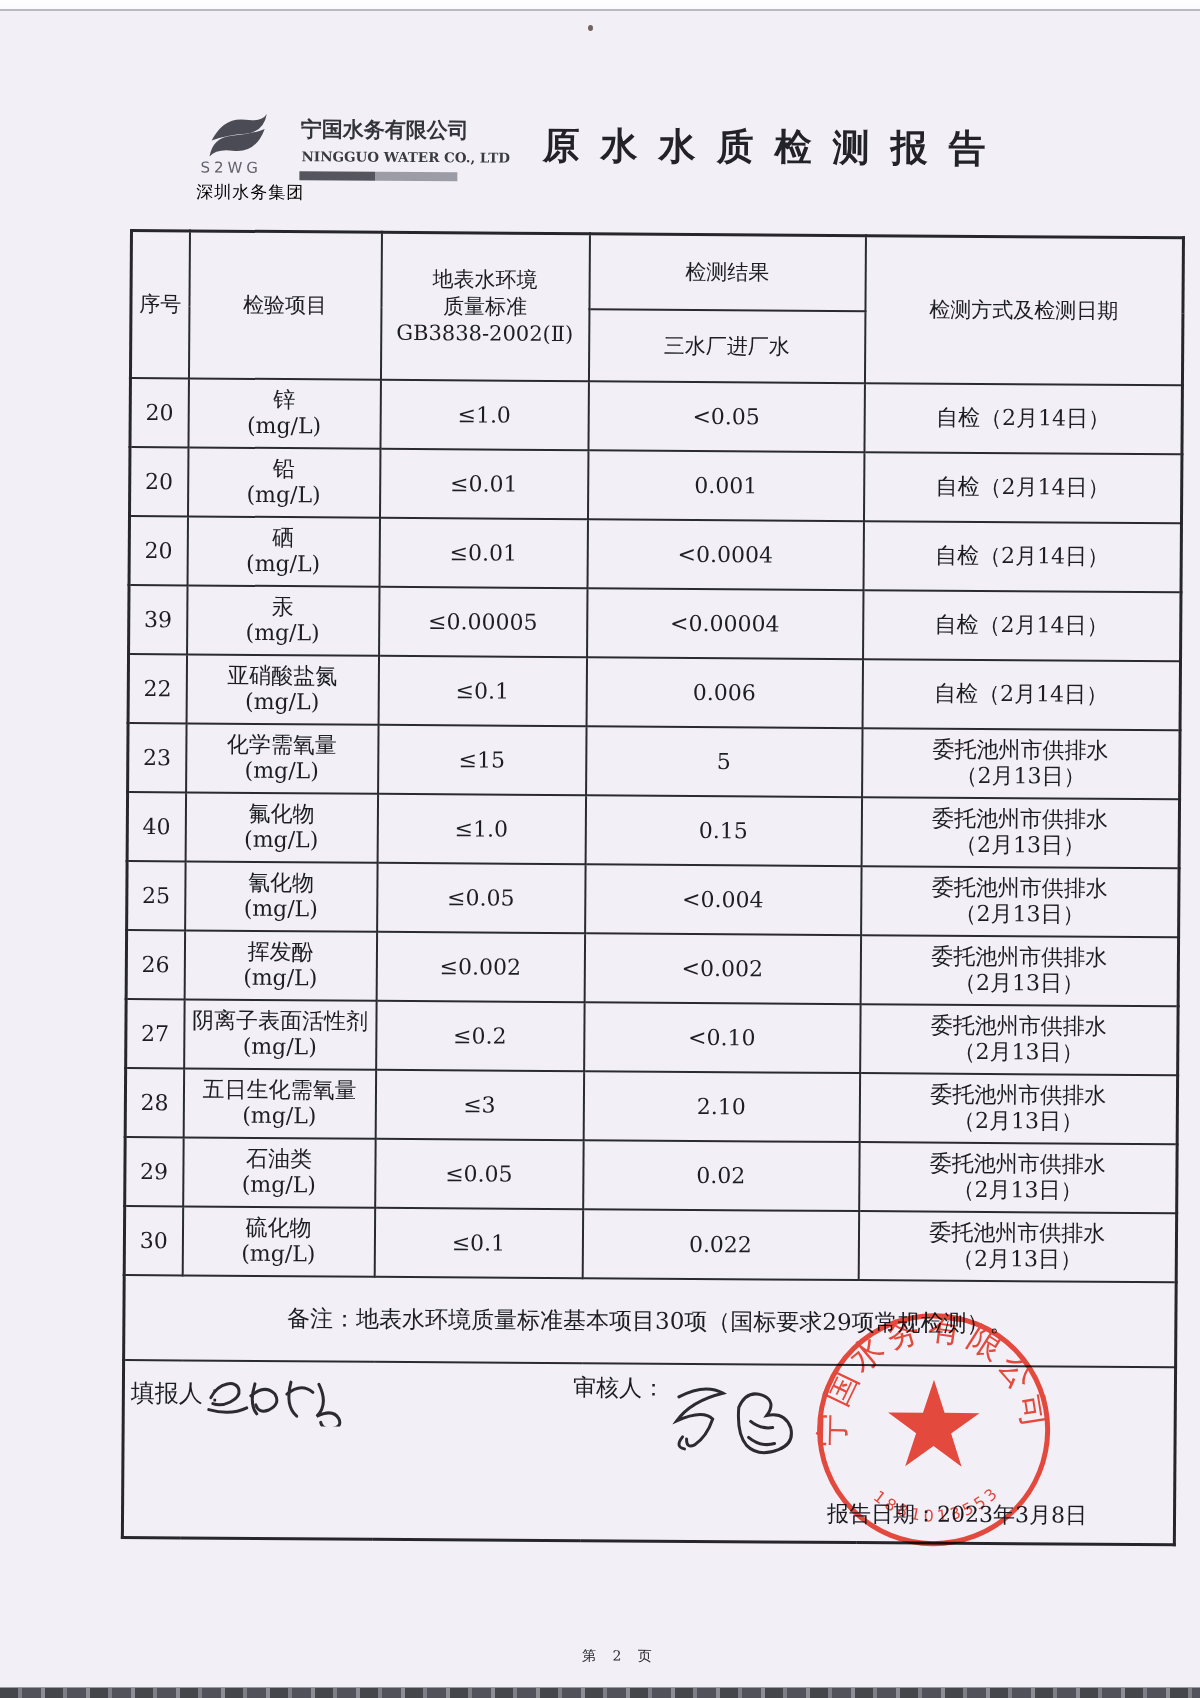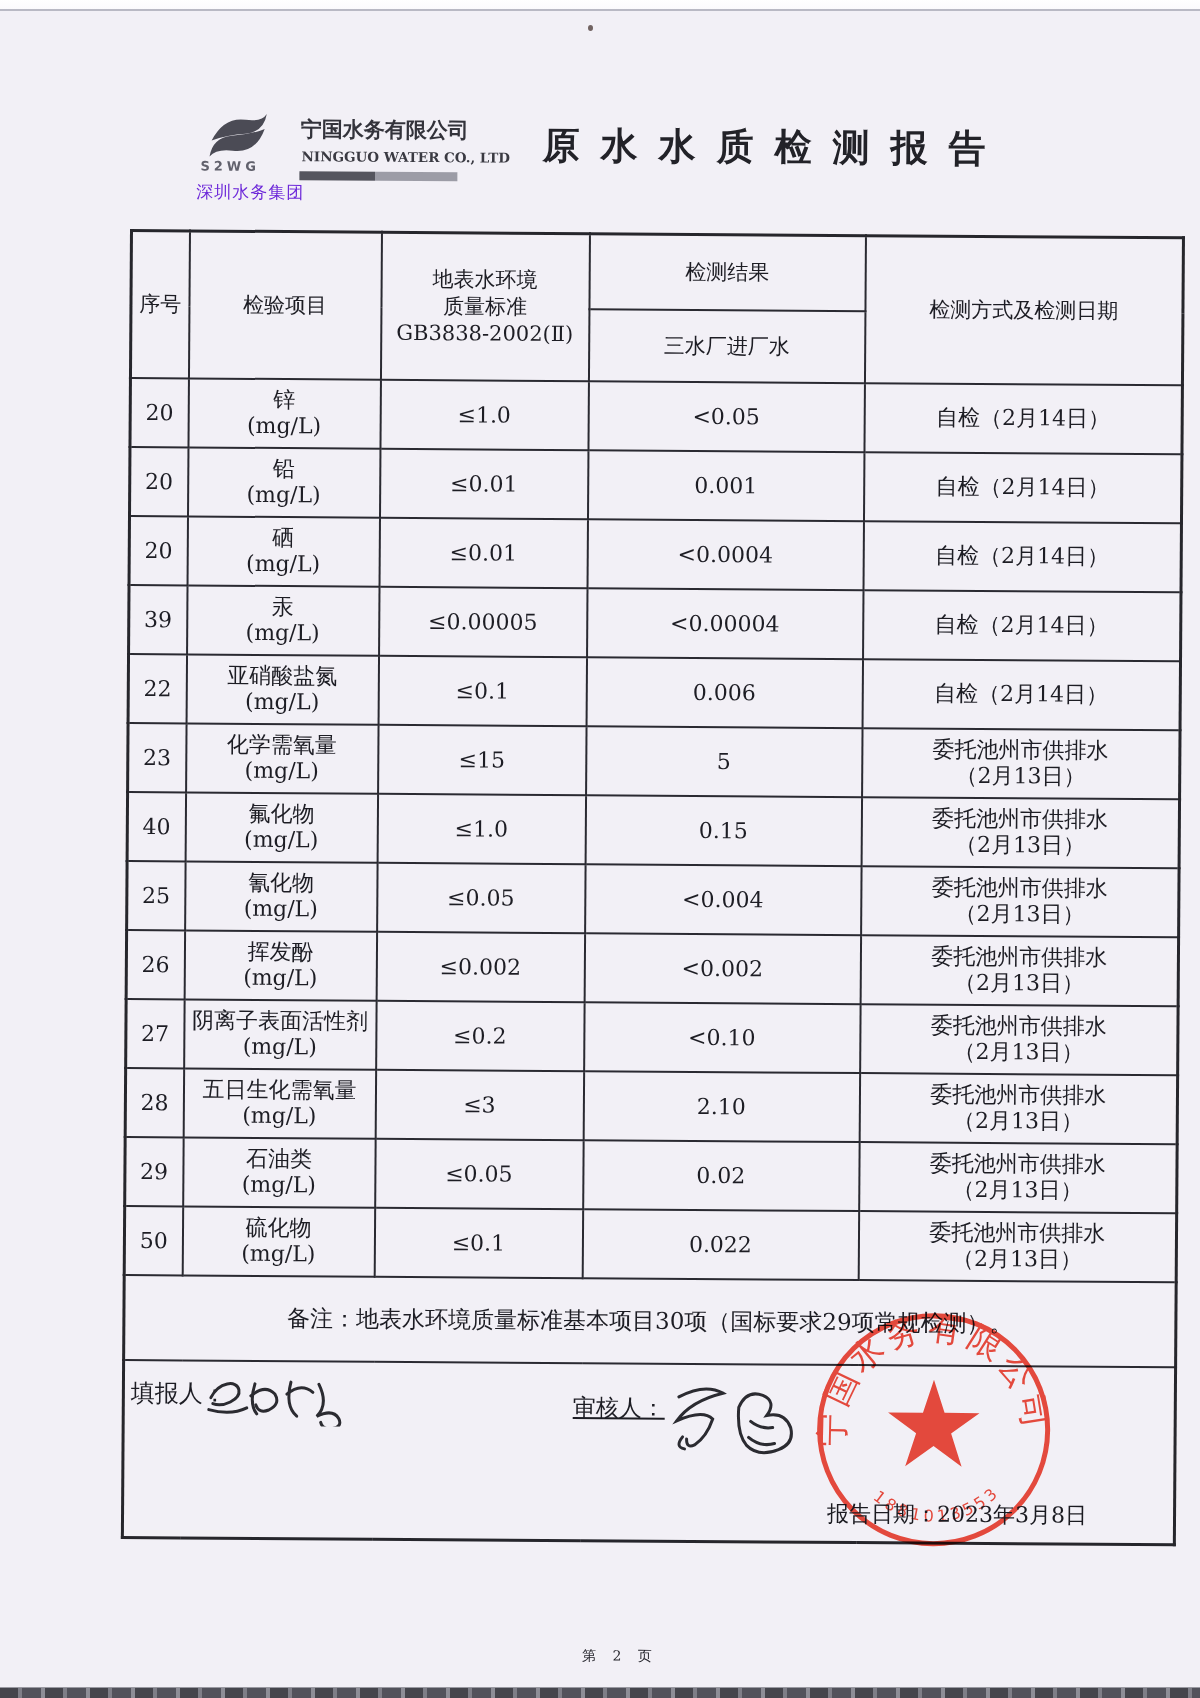--- a/index.html
+++ b/index.html
@@ -17,22 +17,22 @@
     background:repeating-linear-gradient(90deg,#45454c 0 18px,#7e7e87 18px 22px,#52525b 22px 41px,#8d8d96 41px 45px);
     border-top:1px solid #9a9aa2;}
   .speck{position:absolute;left:588px;top:25px;width:5px;height:6px;border-radius:50%;
     background:#5a4a48;opacity:.85;z-index:4;}
   
   .tilt{position:absolute;inset:0;transform:rotate(0.4deg);transform-origin:130px 230px;}
 
   
   .logo-s{position:absolute;left:203px;top:112px;}
   .logo-text{position:absolute;left:200px;top:158px;font-family:"DejaVu Sans","Liberation Sans",sans-serif;
-    font-weight:bold;font-size:13px;letter-spacing:4px;color:#61616c;}
-  .group-name{position:absolute;left:196px;top:180px;font-size:17px;letter-spacing:1px;color:#6d28d9;}
+    font-weight:normal;font-size:15px;letter-spacing:4px;color:#61616c;}
+  .group-name{position:absolute;left:196px;top:180px;font-size:17px;letter-spacing:1px;color:#000000;}
   .company-cn{position:absolute;left:300px;top:114px;font-size:21px;font-weight:bold;color:#33333b;
     font-family:"DejaVu Sans","Liberation Sans",sans-serif;letter-spacing:0px;}
   .company-en{position:absolute;left:301px;top:147px;font-size:13.5px;font-weight:bold;color:#3a3a42;
     font-family:"DejaVu Serif","Liberation Serif",serif;}
   .company-divider{position:absolute;left:299px;top:170px;width:158px;height:9px;
     background:linear-gradient(to right,#55555e 0 48%,#9c9ca6 48% 100%);}
   .report-title{position:absolute;left:542px;top:118px;font-size:37px;font-weight:bold;
     letter-spacing:21px;color:#222228;white-space:nowrap;}
 
   
@@ -43,21 +43,21 @@
   th{font-size:21px;}
   td{font-size:22px;}
   tr.hr1{height:75px;} tr.hr2{height:72px;} tr.dr{height:69px;}
   tr.note-row{height:85px;} tr.sig-row{height:178px;}
   .std3 div{line-height:27px;}
   .two-line div{line-height:26px;}
   td.note-cell{text-align:left;padding-left:12px;font-size:23px;}
   td.sig-cell{position:relative;text-align:left;vertical-align:top;}
   .filler-label{position:absolute;left:6px;top:16px;font-size:24px;}
   .filler-sig{position:absolute;left:78px;top:6px;}
-  .reviewer-label{position:absolute;left:448px;top:28px;font-size:23px;text-decoration:underline;}
+  .reviewer-label{position:absolute;left:448px;top:8px;font-size:23px;}
   .reviewer-sig{position:absolute;left:540px;top:12px;}
 
   
   .stamp{position:absolute;left:820px;top:1302px;width:244px;height:244px;
     mix-blend-mode:multiply;opacity:.92;z-index:2;}
   .report-date{position:absolute;left:836px;top:1494px;font-size:22px;color:#1a1a20;z-index:3;white-space:nowrap;}
   .page-number{position:absolute;left:592px;top:1644px;font-size:14px;letter-spacing:6px;z-index:1;}
 </style>
 </head>
 <body>
@@ -254,21 +254,21 @@
               <div>(mg/L)</div>
             </td>
         <td>≤0.05</td>
         <td>0.02</td>
         <td class="two-line">
               <div>委托池州市供排水</div>
               <div>（2月13日）</div>
             </td>
       </tr>
       <tr class="dr">
-        <td>50</td>
+        <td>30</td>
         <td class="two-line">
               <div>硫化物</div>
               <div>(mg/L)</div>
             </td>
         <td>≤0.1</td>
         <td>0.022</td>
         <td class="two-line">
               <div>委托池州市供排水</div>
               <div>（2月13日）</div>
             </td>

